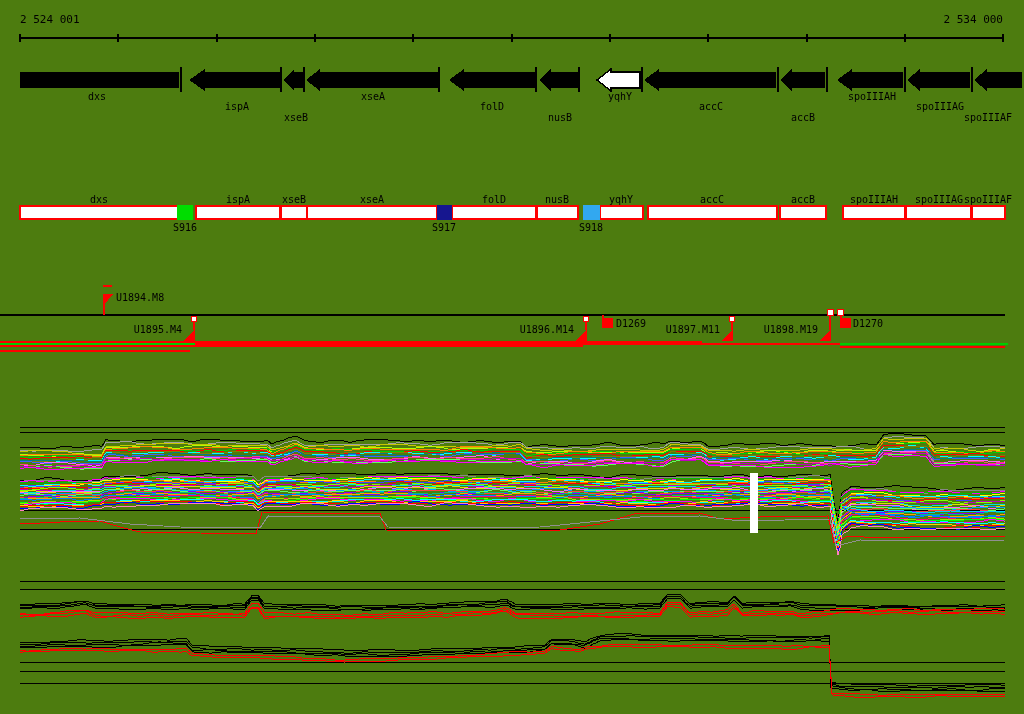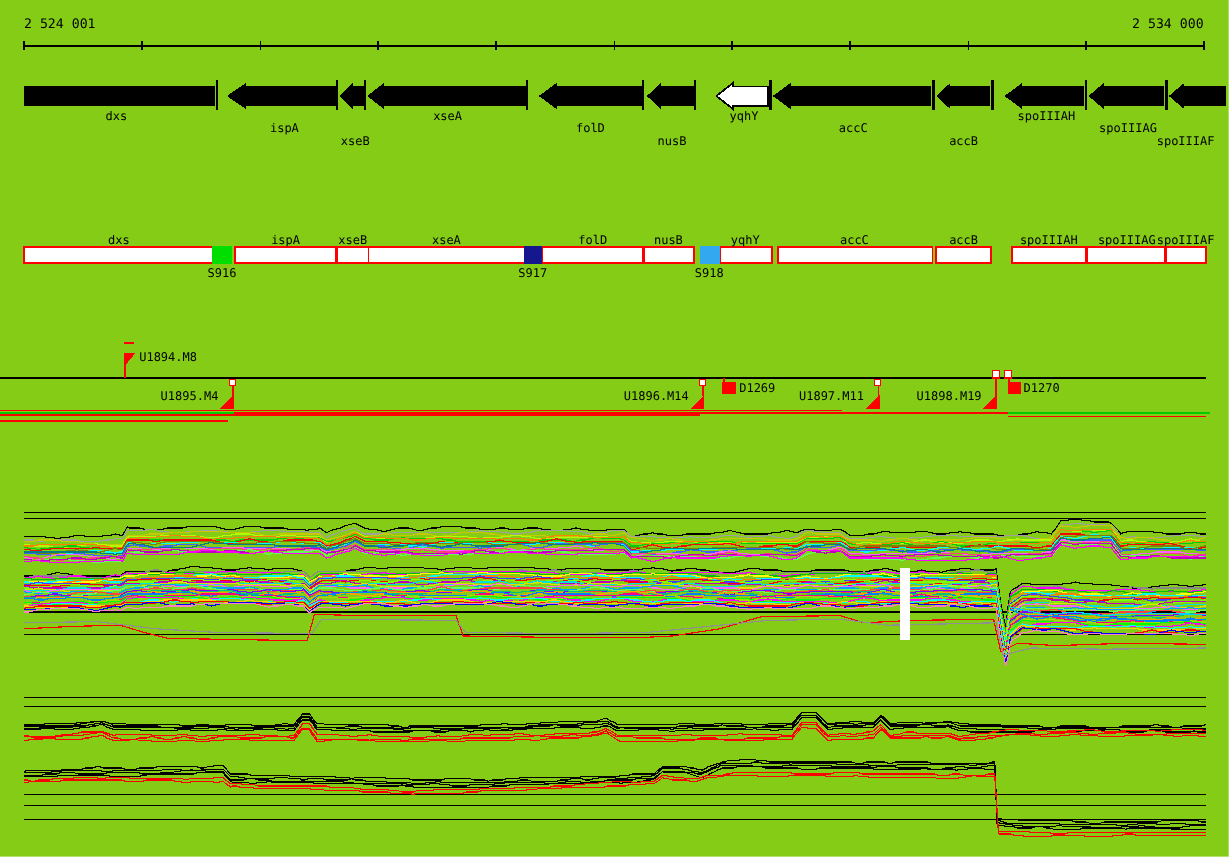--- a/index.html
+++ b/index.html
@@ -1,17 +1,17 @@
 <!DOCTYPE html>
 <html><head>
 <meta charset="utf-8">
 <title>Genome browser view</title>
 <style>
   html,body{margin:0;padding:0;background:#fff;}
-  .scene{position:relative;width:1024px;height:714px;overflow:hidden;background:#84cc16;}
+  .scene{position:relative;width:1024px;height:714px;overflow:hidden;background:#4d7c0f;}
   svg{display:block;}
   svg *{shape-rendering:crispEdges;}
   svg text{font-family:"DejaVu Sans Mono","Liberation Mono",monospace;font-size:10px;fill:#000;shape-rendering:auto;}
   .ruler-label{font-size:11px;}
 </style>
 </head>
 <body>
 
 <div class="scene">
   <svg width="1024" height="714" viewBox="0 0 1024 714">

